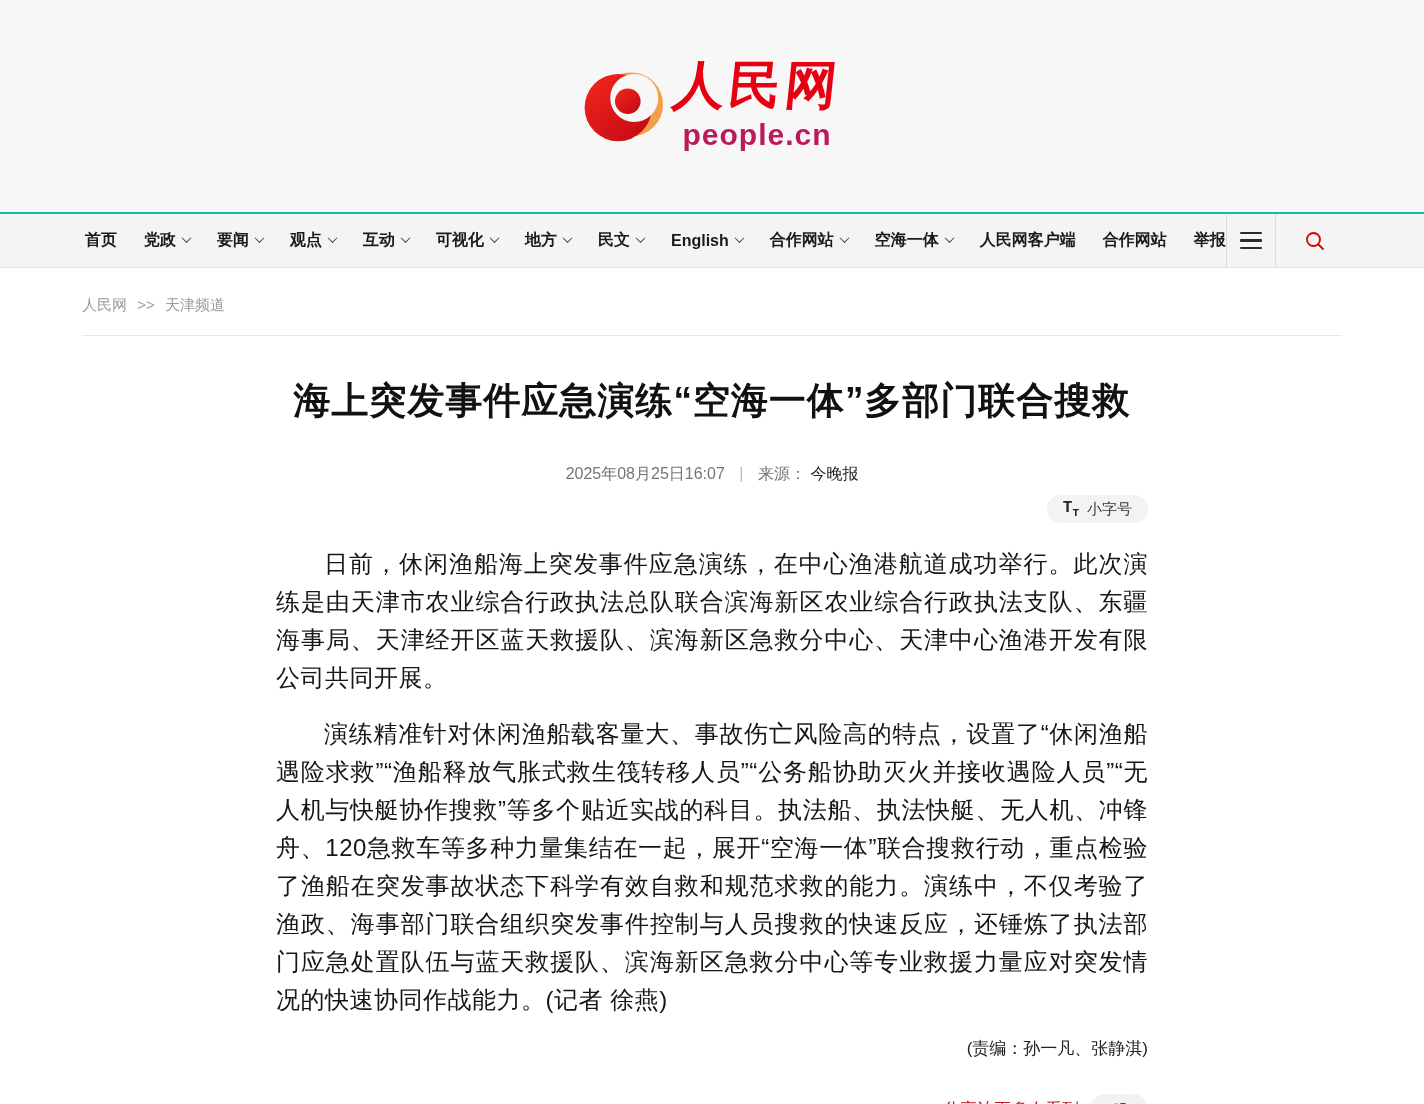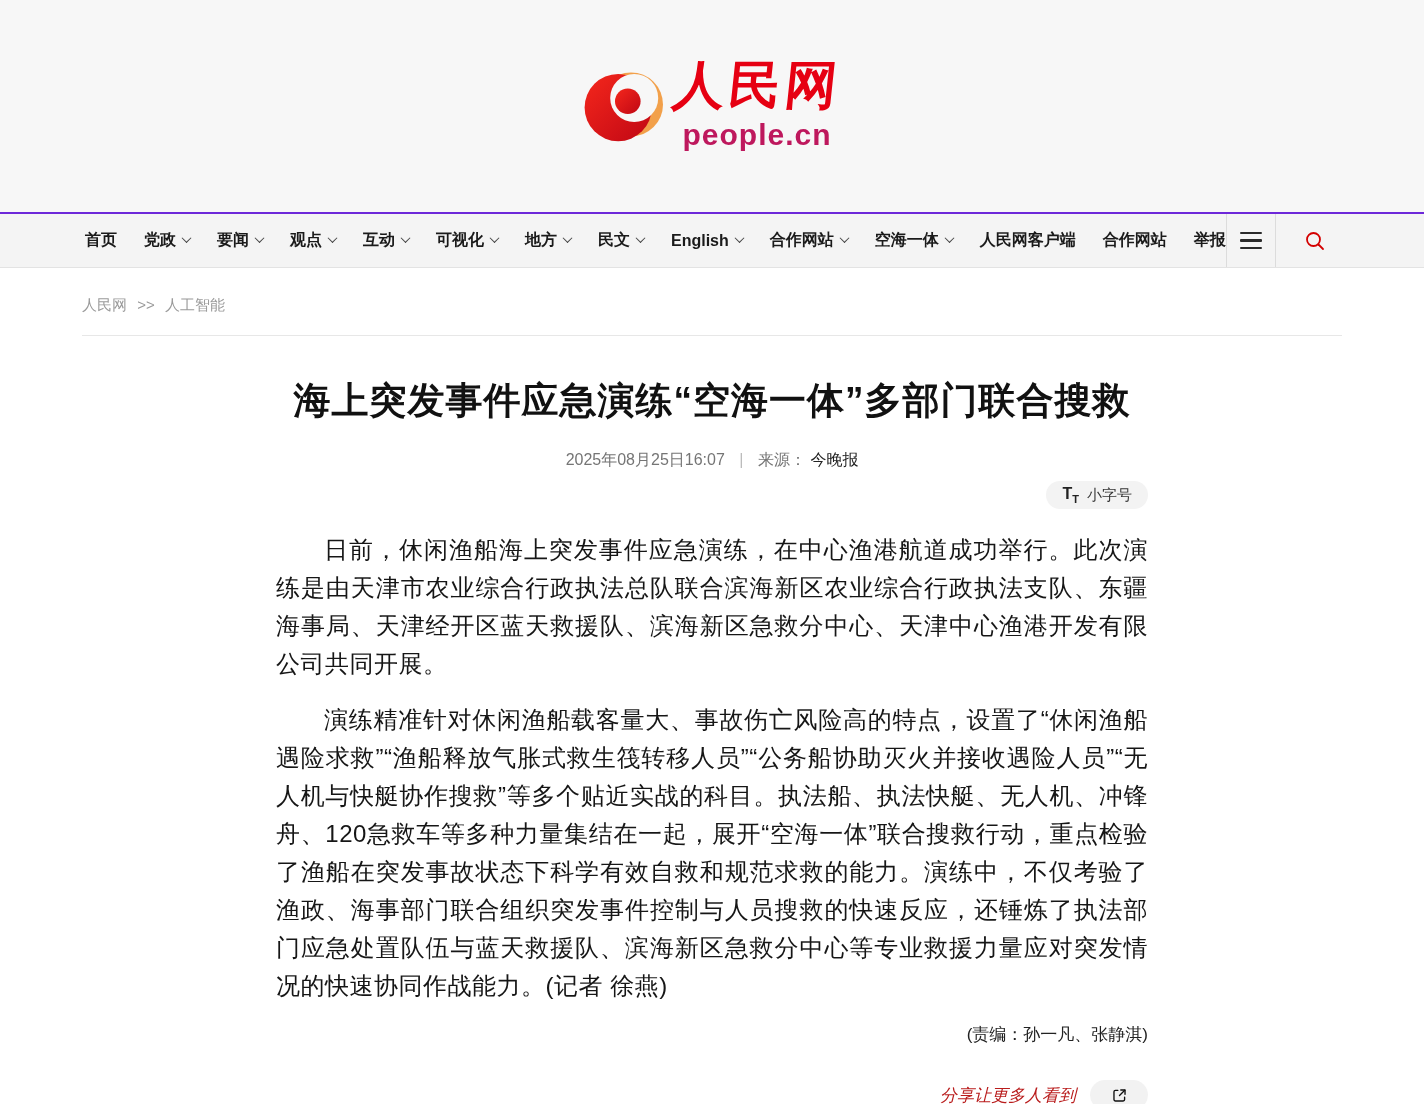--- a/index.html
+++ b/index.html
@@ -26,21 +26,21 @@
   }
   .logo-en {
     font-size:30px; font-weight:bold; color:#be185d;
     letter-spacing:1px; margin-top:6px;
     font-family:"Liberation Sans","DejaVu Sans",sans-serif;
   }
 
   
   .nav-bar {
     height:56px; background:#f4f4f4;
-    border-top:2px solid #6d28d9;
+    border-top:2px solid #14b8a6;
     border-bottom:1px solid #e3e3e3;
   }
   .nav-inner { display:flex; align-items:stretch; height:100%; padding-left:85px; }
   .nav-left { display:flex; align-items:center; gap:27px; }
   .nav-item {
     display:flex; align-items:center; font-size:16px; font-weight:bold;
     color:#1a1a1a; cursor:pointer; white-space:nowrap; text-decoration:none;
   }
   .chev {
     width:7px; height:7px; border-right:1.5px solid #444; border-bottom:1.5px solid #444;
@@ -59,31 +59,31 @@
   .crumb { font-size:15px; color:#9a9a9a; }
   .crumb a { color:#9a9a9a; text-decoration:none; cursor:pointer; }
   .crumb .sep { margin:0 6px; }
 
   
   .article { width:872px; margin:0 auto; }
   .article-title {
     margin-top:42px; font-size:37px; line-height:1.25; font-weight:bold;
     text-align:center; color:#111; letter-spacing:1px;
   }
-  .meta-row { margin-top:26px; text-align:center; font-size:16px; color:#757575; }
+  .meta-row { margin-top:40px; text-align:center; font-size:16px; color:#757575; }
   .meta-row .bar { margin:0 10px; color:#bbb; }
   .meta-row a.source-link { color:#222; text-decoration:none; cursor:pointer; }
   .fontsize-row { display:flex; justify-content:flex-end; margin-top:10px; }
   .fontsize-btn {
     display:flex; align-items:center; gap:8px; height:28px; padding:0 16px;
     background:#f3f3f3; border-radius:14px; border:none; cursor:pointer;
     font-size:15px; color:#333;
   }
   .tt-glyph {
-    font-family:Liberation Sans, sans-serif; font-weight:bold;
+    font-family:Liberation Mono, monospace; font-weight:bold;
     font-size:16px; color:#222;
   }
   .tt-glyph .small { font-size:11px; }
   .orig-title { margin-top:24px; font-size:15px; color:#222; }
   .body-copy { margin-top:22px; }
   .body-copy p {
     margin:0 0 18px 0; font-size:24px; line-height:38px; color:#161616;
     text-indent:2em; text-align:justify; letter-spacing:0.5px;
   }
   .editors { text-align:right; font-size:17px; color:#222; margin-top:6px; }
@@ -194,21 +194,21 @@
         </svg>
       </div>
     </div>
   </div>
 </nav>
 
 <div class="crumb-wrap">
   <div class="crumb">
     <a>人民网</a>
     <span class="sep">&gt;&gt;</span>
-    <a>人工智能</a>
+    <a>天津频道</a>
   </div>
 </div>
 
 <article class="article">
   <h1 class="article-title">海上突发事件应急演练“空海一体”多部门联合搜救</h1>
 
   <div class="meta-row">
     <span>2025年08月25日16:07</span>
     <span class="bar">|</span>
     <span>来源：</span>

